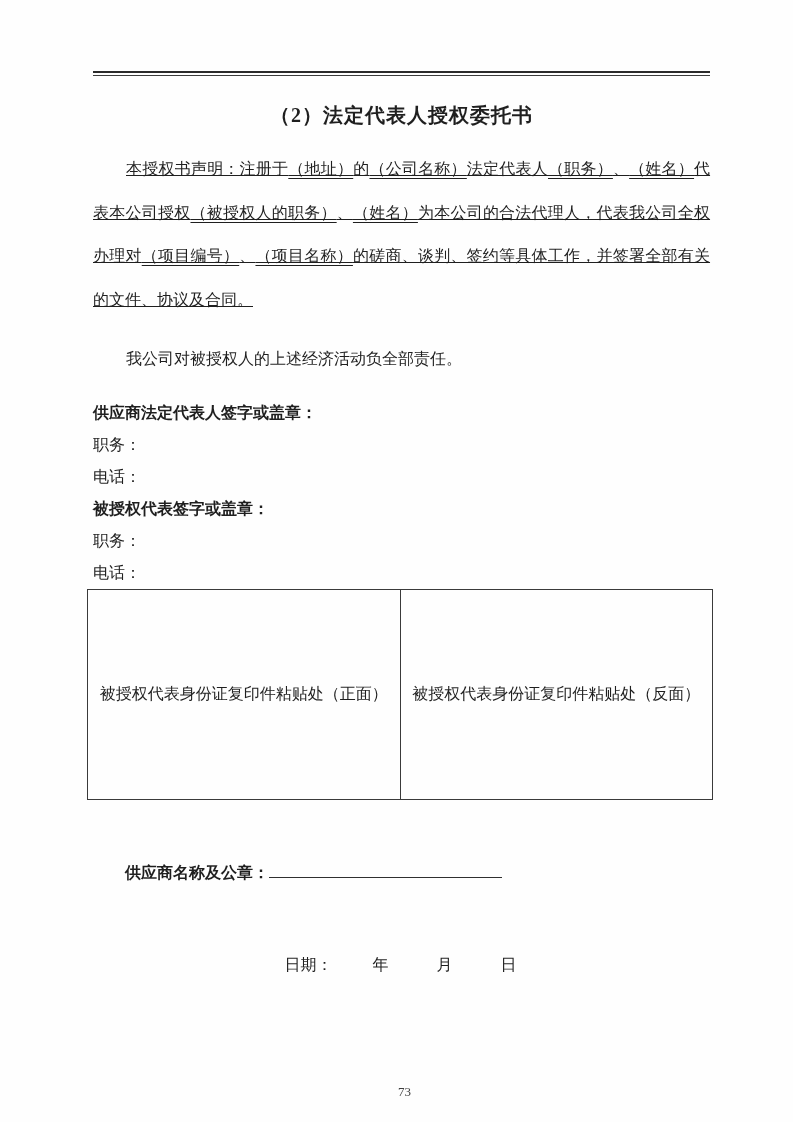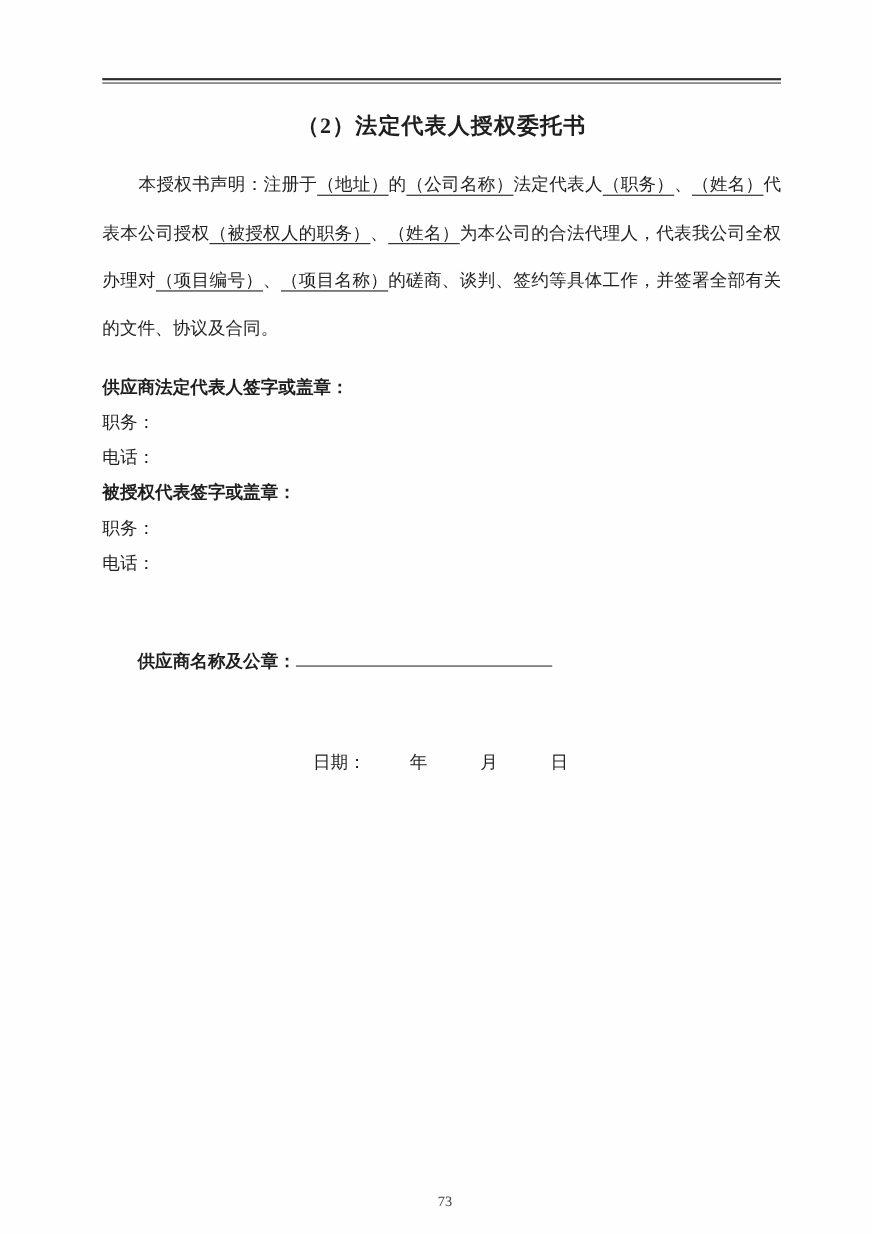--- a/index.html
+++ b/index.html
@@ -32,21 +32,21 @@
     font-weight: 700;
     text-align: center;
     letter-spacing: 1px;
   }
   .para {
     font-size: 16px;
     line-height: 43.5px;
     text-align: justify;
     text-indent: 33px;
   }
-  .para-first { margin-top: 17px; }
+  .para-first { margin-top: 17px; text-decoration: underline; }
   .para-mid   { margin-top: 0; }
   .para-last  { margin-top: 4px; }
   .u {
     text-decoration: underline;
     text-underline-offset: 4px;
     text-decoration-thickness: 1px;
   }
   .b { font-weight: 700; }
   .sig-cols {
     margin-top: 5px;
@@ -113,35 +113,44 @@
 
 <div class="page">
   <div class="content">
 
     <div class="header-rule"></div>
 
     <div class="doc-title">（2）法定代表人授权委托书</div>
 
     <p class="para para-first"><span>本授权书声明：注册于</span><span class="u">（地址）</span><span>的</span><span class="u">（公司名称）</span><span>法定代表人</span><span class="u">（职务）</span><span>、</span><span class="u">（姓名）</span><span>代表本公司授权</span><span class="u">（被授权人的职务）</span><span>、</span><span class="u">（姓名）</span><span>为本公司的合法代理人，代表我公司全权办理对</span><span class="u">（项目编号）</span><span>、</span><span class="u">（项目名称）</span><span>的磋商、谈判、签约等具体工作，并签署全部有关的文件、协议及合同。</span></p>
 
+    <p class="para para-mid">我公司对被授权人的上述经济活动负全部责任。</p>
 
 
     <div class="sig-cols">
       <div class="sig-col-left">
         <div class="sig-row sig-head">供应商法定代表人签字或盖章：</div>
         <div class="sig-row">职务：</div>
         <div class="sig-row">电话：</div>
       </div>
       <div class="sig-col-right">
         <div class="sig-row sig-head">被授权代表签字或盖章：</div>
         <div class="sig-row">职务：</div>
         <div class="sig-row">电话：</div>
       </div>
     </div>
 
+    <div class="id-boxes">
+      <div class="id-box id-box-front">
+        <span>被授权代表身份证复印件粘贴处（正面）</span>
+      </div>
+      <div class="id-box">
+        <span>被授权代表身份证复印件粘贴处（反面）</span>
+      </div>
+    </div>
 
     <div class="seal-line">
       <span>供应商名称及公章：</span><span class="seal-blank"></span>
     </div>
 
     <div class="date-line">
       <span>日期：</span>
       <span class="gap1">年</span>
       <span class="gap2">月</span>
       <span class="gap2">日</span>

